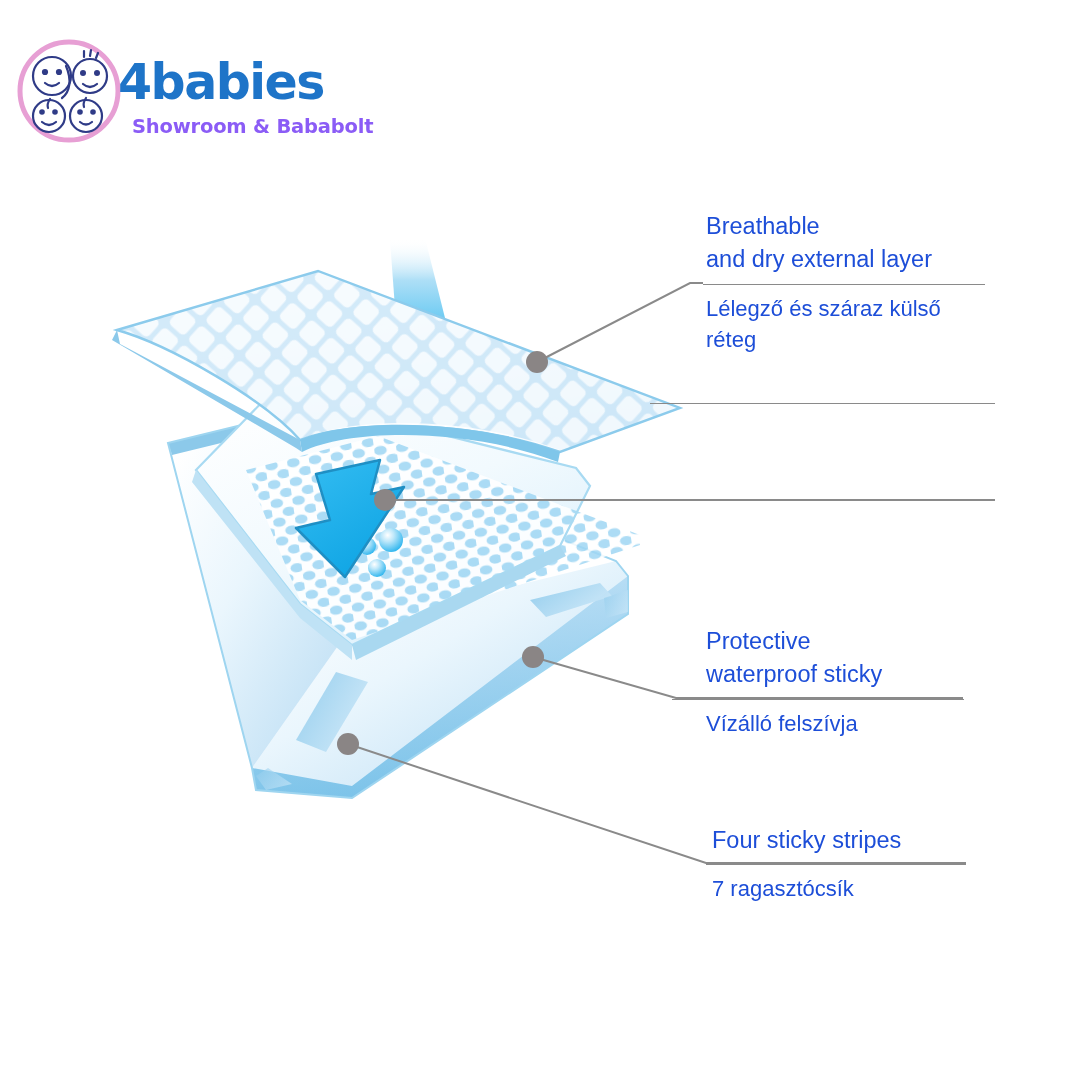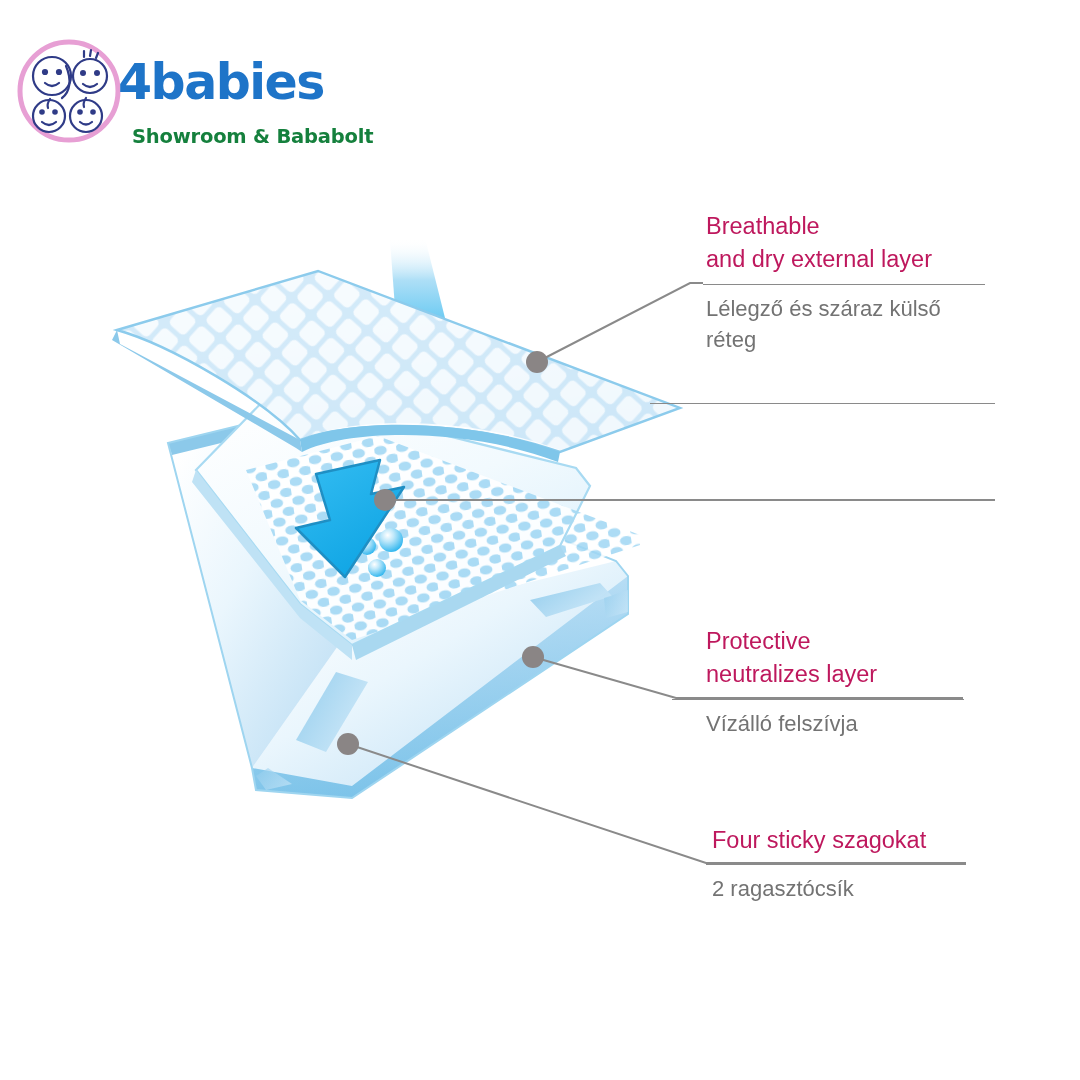--- a/index.html
+++ b/index.html
@@ -23,44 +23,44 @@
     color:#1e74c8;
     letter-spacing:-1.5px;
     line-height:1;
     margin:0;
     white-space:nowrap;
   }
   .logo-sub{
     font-family:"DejaVu Sans", sans-serif;
     font-weight:bold;
     font-size:19.5px;
-    color:#15803d;
+    color:#8b5cf6;
     letter-spacing:-0.2px;
     line-height:1;
-    margin:20px 0 0 14px;
+    margin:10px 0 0 14px;
     white-space:nowrap;
   }
 
   
   #illustration{position:absolute;left:0;top:0;width:1080px;height:1080px;}
 
   
   .callout{position:absolute;}
   .callout .en{
     font-family:"Liberation Sans", sans-serif;
     font-size:23.5px;
-    color:#be185d;
+    color:#1d4ed8;
     line-height:1.42;
     white-space:pre-line;
     margin:0;
   }
   .callout .hu{
     font-family:"Liberation Sans", sans-serif;
     font-size:22px;
-    color:#737373;
+    color:#1d4ed8;
     line-height:1.42;
     white-space:pre-line;
     margin:0;
   }
   .callout .rule{
     height:1px;background:#8a8a8a;margin:7px 0 8px 0;
   }
 
   #callout-1{left:706px;top:210px;width:290px;}
   #callout-1 .rule{width:282px;margin-left:-3px;}
@@ -251,24 +251,24 @@
     <p class="hu">Lélegző és száraz külső
 réteg</p>
   </div>
 
   <div class="callout" id="callout-2">
     <div class="rule"></div>
   </div>
 
   <div class="callout" id="callout-3">
     <p class="en">Protective
-neutralizes layer</p>
+waterproof sticky</p>
     <div class="rule"></div>
     <p class="hu">Vízálló felszívja</p>
   </div>
 
   <div class="callout" id="callout-4">
-    <p class="en">Four sticky szagokat</p>
-    <div class="rule"></div>
-    <p class="hu">2 ragasztócsík</p>
+    <p class="en">Four sticky stripes</p>
+    <div class="rule"></div>
+    <p class="hu">7 ragasztócsík</p>
   </div>
 
 </div>
 
 </body></html>

